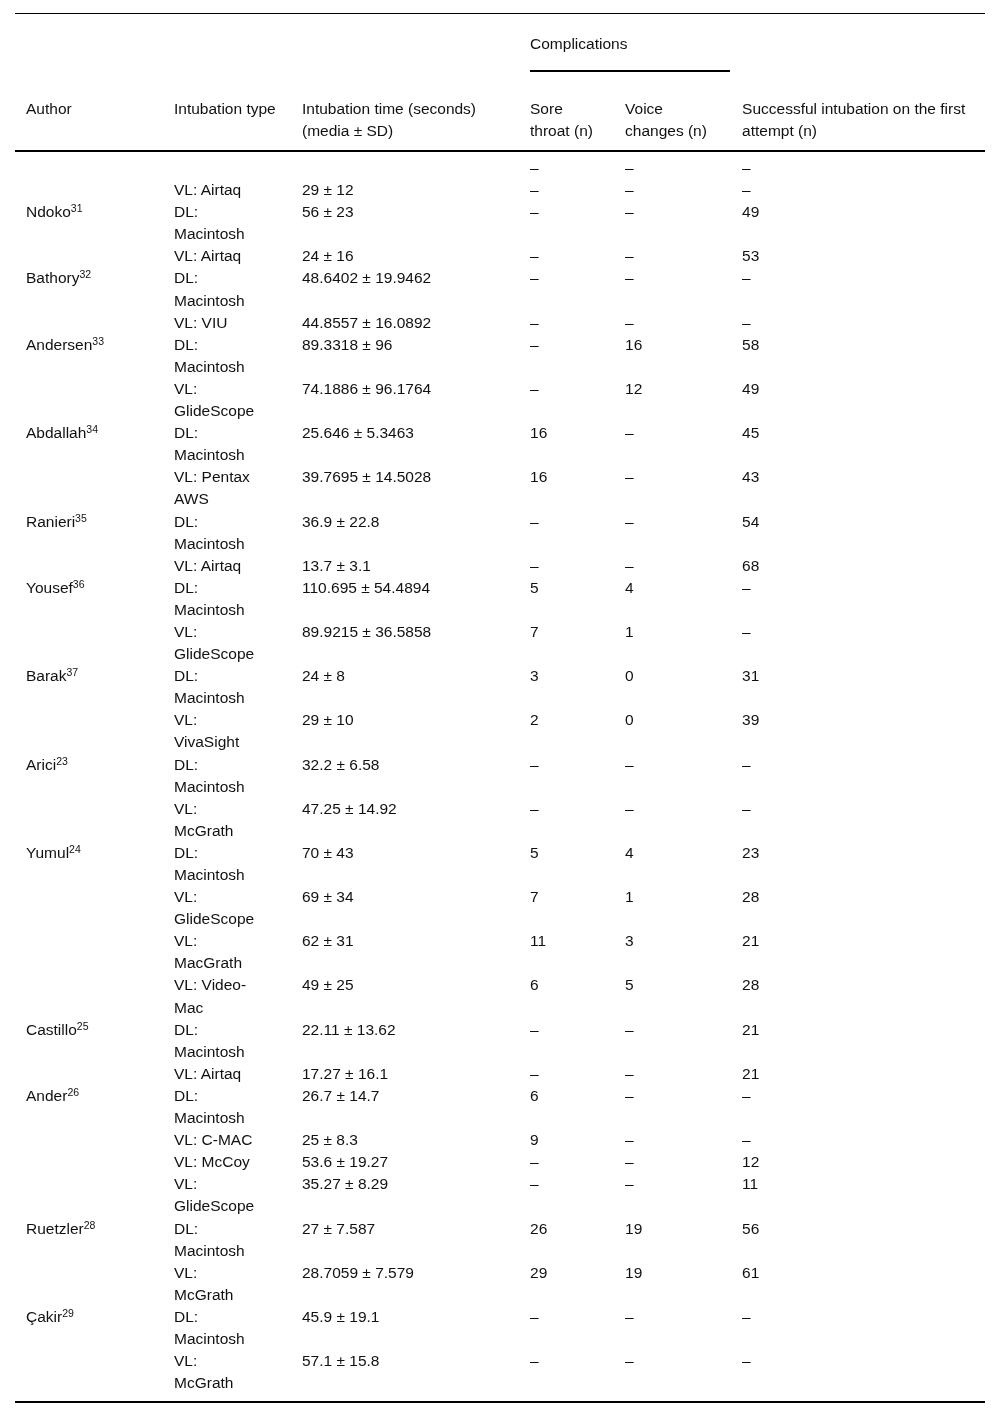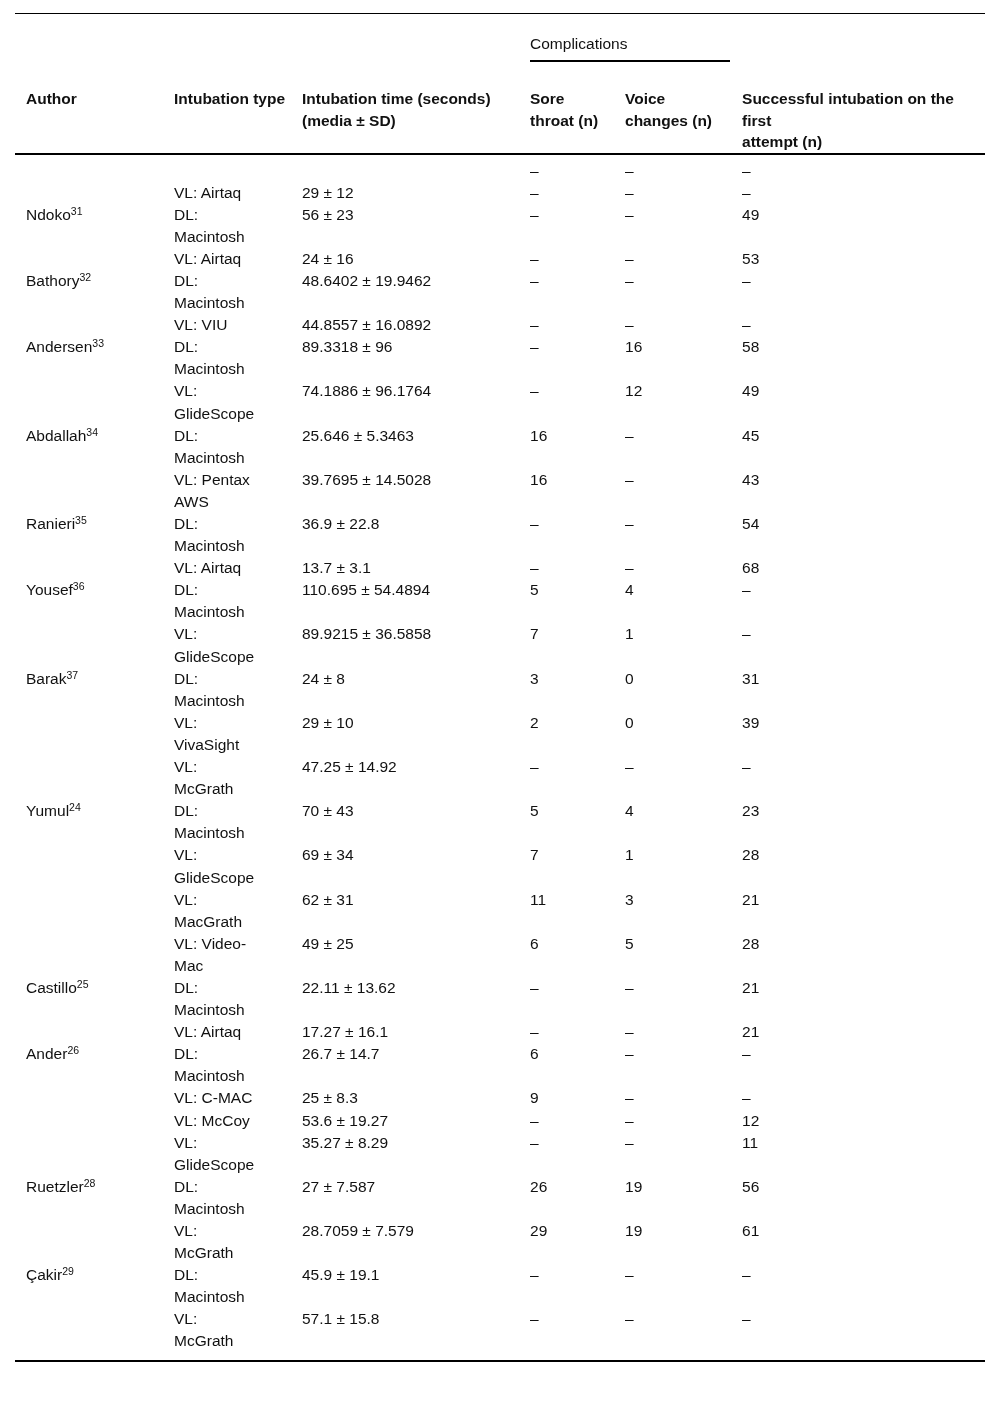--- a/index.html
+++ b/index.html
@@ -46,33 +46,32 @@
   th:first-child, td:first-child { padding-left: 11px; }
 
   
   tr.group-row th {
     height: 35px;
     vertical-align: bottom;
     line-height: 20px;
   }
   tr.group-row th.comp-cell .comp-inner {
     border-bottom: 2px solid #000;
-    padding-bottom: 6px;
+    padding-bottom: 16px;
     margin-right: 12px;
     margin-left: -10px;
     padding-left: 10px;
   }
   
   tr.cols-row th {
     height: 52px;
     padding-top: 6px;
     line-height: 21.5px;
     vertical-align: top;
     border-bottom: 2.5px solid #000;
-    font-weight: bold;
   }
   
   tbody td {
     line-height: 22.1px;
   }
   tbody tr:first-child td { padding-top: 5px; }
   tbody tr:last-child td { padding-bottom: 7px; }
   sup {
     font-size: 10.5px;
     line-height: 0;
@@ -249,20 +248,29 @@
         <tr>
           <td></td>
           <td>VL:
 VivaSight</td>
           <td>29 ± 10</td>
           <td>2</td>
           <td>0</td>
           <td>39</td>
         </tr>
         <tr>
+          <td>Arici<sup>23</sup></td>
+          <td>DL:
+Macintosh</td>
+          <td>32.2 ± 6.58</td>
+          <td>–</td>
+          <td>–</td>
+          <td>–</td>
+        </tr>
+        <tr>
           <td></td>
           <td>VL:
 McGrath</td>
           <td>47.25 ± 14.92</td>
           <td>–</td>
           <td>–</td>
           <td>–</td>
         </tr>
         <tr>
           <td>Yumul<sup>24</sup></td>

